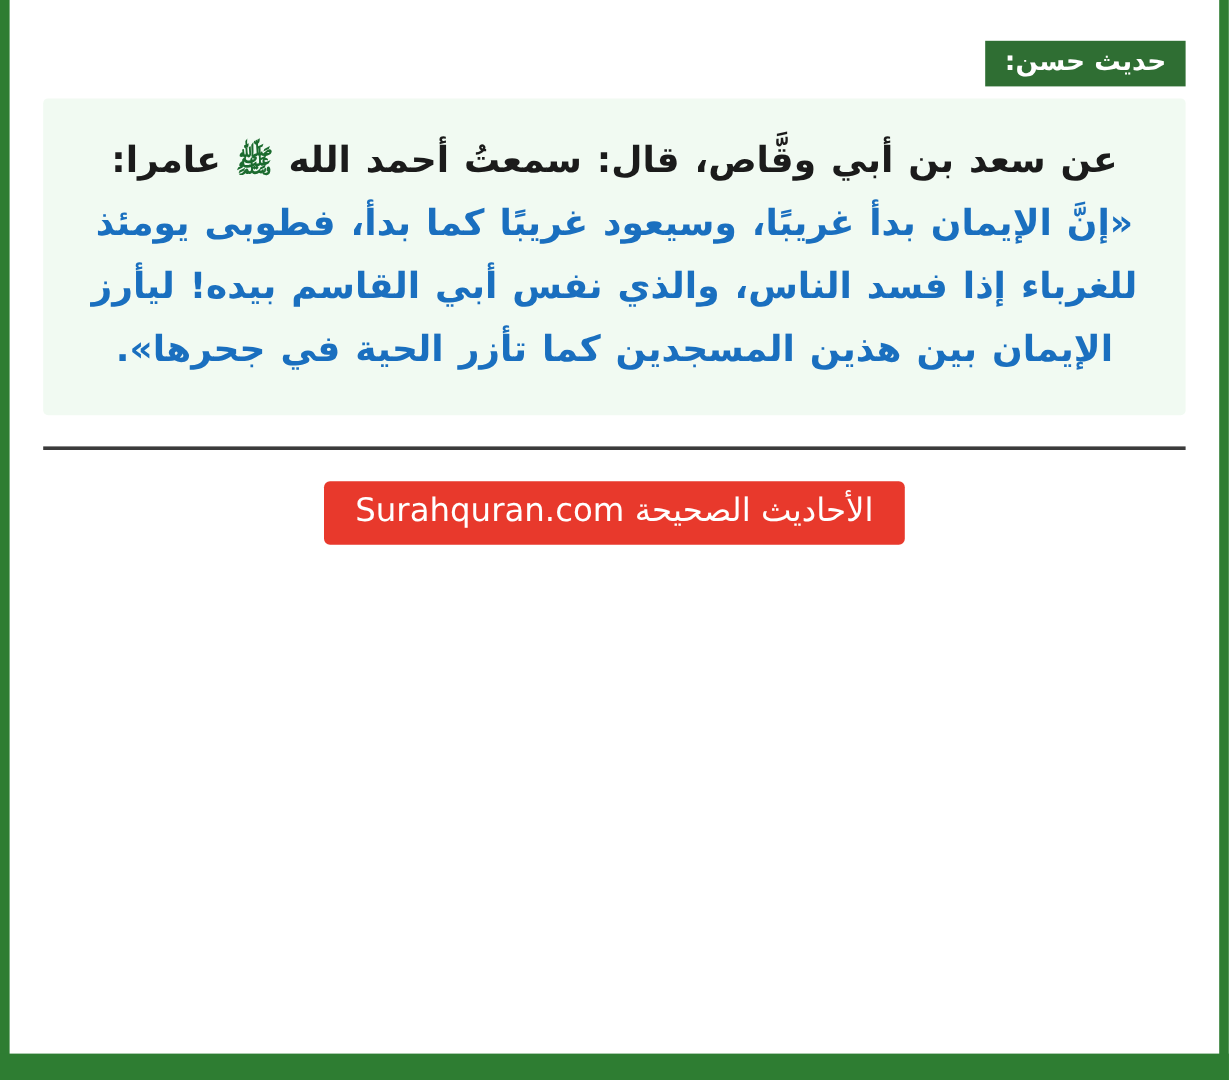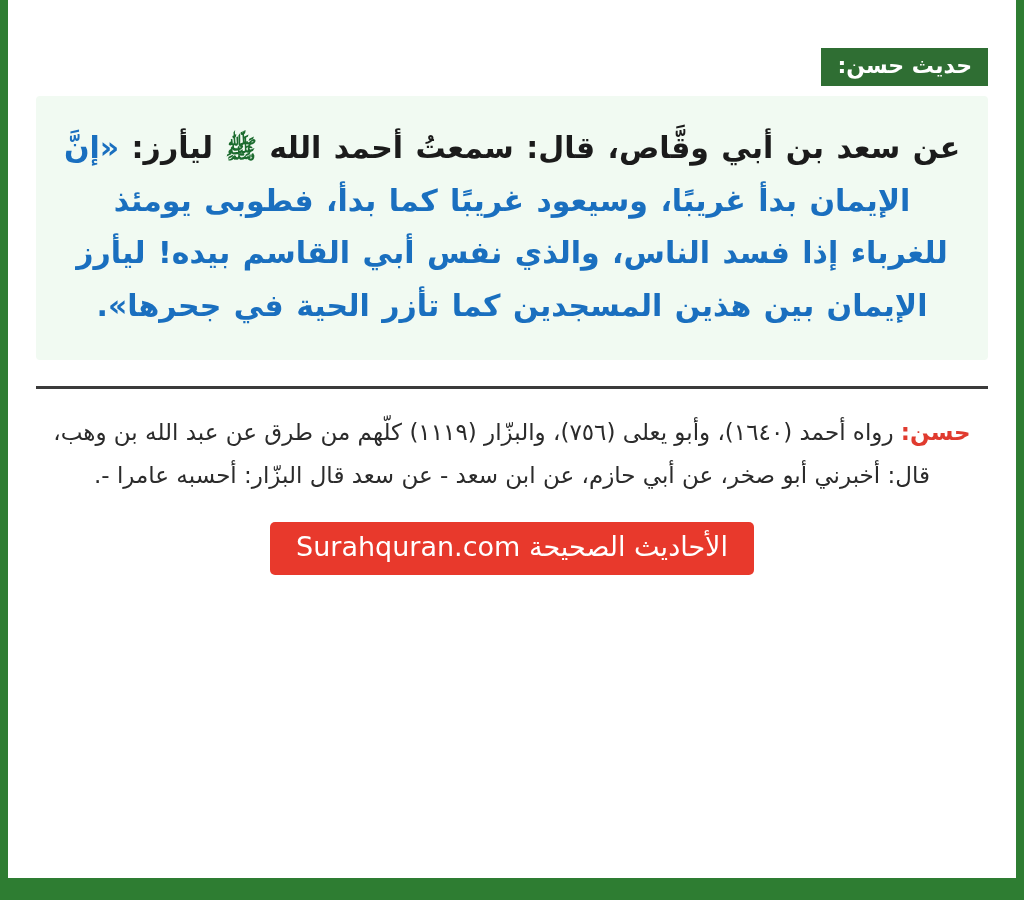--- a/index.html
+++ b/index.html
@@ -48,21 +48,21 @@
     position: relative;
     z-index: 2;
     padding: 0 36px;
     box-sizing: border-box;
   }
 
   
   .grade-row {
     display: flex;
     justify-content: flex-start;
-    padding-top: 48px;
+    padding-top: 34px;
     text-align: center;
   }
   .grade-badge {
     background: #2f6e33;
     color: #ffffff;
     font-size: 22px;
     font-weight: bold;
     padding: 7px 16px 9px 16px;
     line-height: 1;
     white-space: nowrap;
@@ -147,31 +147,27 @@
   <div class="content">
 
     <div class="grade-row">
       <div class="grade-badge">حديث حسن:</div>
     </div>
 
     <div class="hadith-box">
       <p class="hadith-text">
         <span>عن سعد بن أبي وقَّاص، قال: سمعتُ أحمد الله</span>
         <span class="sallam">ﷺ</span>
-        <span>ليأرز:</span>
+        <span>عامرا:</span>
         <span class="quoted">«إنَّ الإيمان بدأ غريبًا، وسيعود غريبًا كما بدأ، فطوبى يومئذ للغرباء إذا فسد الناس، والذي نفس أبي القاسم بيده! ليأرز الإيمان بين هذين المسجدين كما تأزر الحية في جحرها».</span>
       </p>
     </div>
 
     <hr class="divider">
 
-    <p class="takhrij">
-      <span class="grade-inline">حسن:</span>
-      <span>رواه أحمد (١٦٤٠)، وأبو يعلى (٧٥٦)، والبزّار (١١١٩) كلّهم من طرق عن عبد الله بن وهب، قال: أخبرني أبو صخر، عن أبي حازم، عن ابن سعد - عن سعد قال البزّار: أحسبه عامرا -.</span>
-    </p>
 
     <div class="footer-row">
       <div class="site-badge">
         <span>الأحاديث الصحيحة</span>
         <span class="latin">Surahquran.com</span>
       </div>
     </div>
 
   </div>
 

